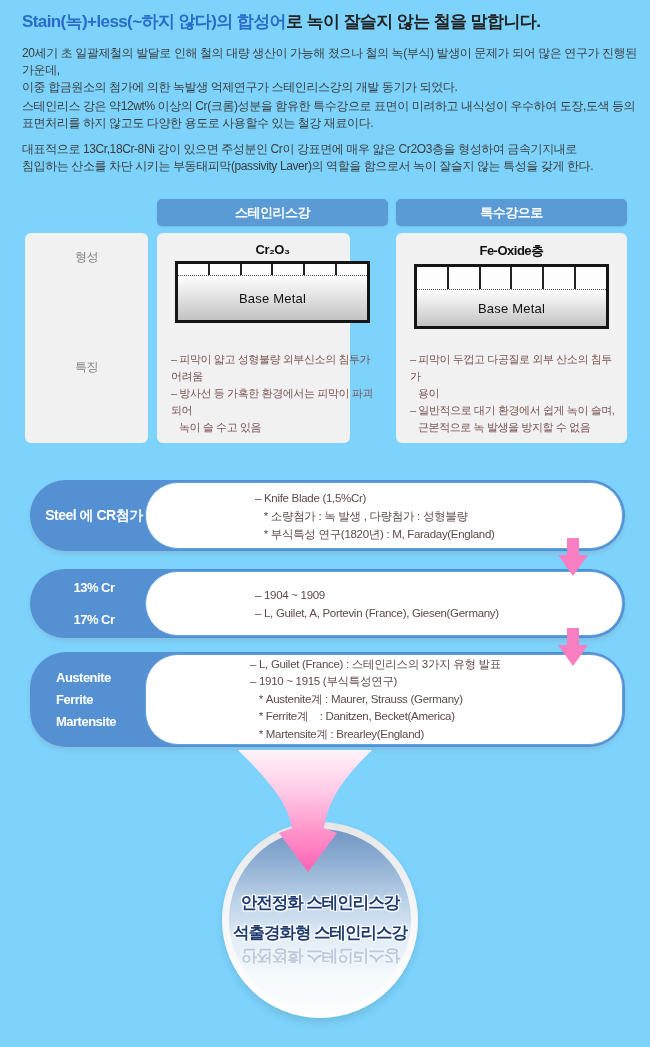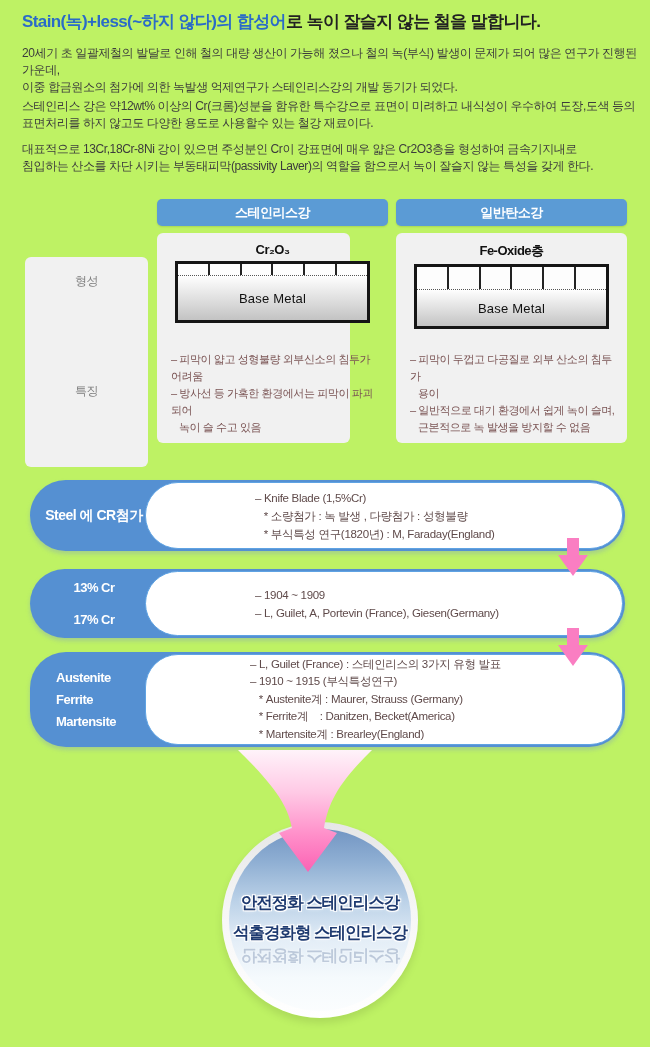--- a/index.html
+++ b/index.html
@@ -1,31 +1,31 @@
 <!DOCTYPE html>
 <html><head>
 <meta charset="utf-8">
 <style>
   * { margin:0; padding:0; box-sizing:border-box; }
   body { background:#ffffff; font-family:"Liberation Sans","DejaVu Sans",sans-serif; }
-  .page { position:relative; width:650px; height:1047px; background:#bef264; overflow:hidden; }
+  .page { position:relative; width:650px; height:1047px; background:#7dd3fc; overflow:hidden; }
 
   
   .title { position:absolute; left:22px; top:10px; font-size:17px; font-weight:bold; letter-spacing:-0.6px; color:#222; white-space:pre; }
   .title .hl { color:#2a6bc8; }
   .para { position:absolute; left:22px; width:615px; font-size:12px; color:#3c3c3c; line-height:17px; letter-spacing:-0.4px; white-space:pre-wrap; }
   .p1 { top:45px; } .p2 { top:98px; } .p3 { top:141px; }
 
   
   .th { position:absolute; top:199px; height:27px; background:#5b9bd5; border-radius:5px;
         color:#fff; font-size:13px; font-weight:bold; display:flex; align-items:center; justify-content:center;
         white-space:pre; letter-spacing:-0.5px; box-shadow:0 1px 2px rgba(0,0,0,.12); }
   .th1 { left:25px; width:123px; } .th2 { left:157px; width:231px; } .th3 { left:396px; width:231px; }
   .cell { position:absolute; top:233px; height:210px; background:#f1f1f1; border-radius:6px; }
-  .c1 { left:25px; width:123px;margin-top:24px; } .c2 { left:157px; width:193px; } .c3 { left:396px; width:231px; }
+  .c1 { left:25px; width:123px; } .c2 { left:157px; width:193px; } .c3 { left:396px; width:231px; }
   .rowlab { position:absolute; left:0; width:100%; text-align:center; font-size:12px; color:#7e7e7e; letter-spacing:-0.5px; }
   .rl1 { top:16px; } .rl2 { top:126px; }
 
   .diag { position:absolute; left:18px; top:9px; width:195px; text-align:center; }
   .diag-label { font-size:13px; font-weight:bold; color:#111; margin-bottom:4px; letter-spacing:-0.5px; }
   .diag-box { border:3px solid #151515; background:#fff; }
   .strip { display:flex; border-bottom:1px dotted #555; }
   .strip-thin { height:12px; } .strip-thick { height:23px; }
   .strip .sc { flex:1; border-right:2px solid #222; background:#fdfdfd; }
   .strip .sc:last-child { border-right:none; }
@@ -77,21 +77,21 @@
   <div class="title"><span class="hl">Stain(녹)+less(~하지 않다)의 합성어</span><span>로 녹이 잘슬지 않는 철을 말합니다.</span></div>
 
   <div class="para p1">20세기 초 일괄제철의 발달로 인해 철의 대량 생산이 가능해 졌으나 철의 녹(부식) 발생이 문제가 되어 많은 연구가 진행된 가운데,
 이중 합금원소의 첨가에 의한 녹발생 억제연구가 스테인리스강의 개발 동기가 되었다.</div>
   <div class="para p2">스테인리스 강은 약12wt% 이상의 Cr(크롬)성분을 함유한 특수강으로 표면이 미려하고 내식성이 우수하여 도장,도색 등의
 표면처리를 하지 않고도 다양한 용도로 사용할수 있는 철강 재료이다.</div>
   <div class="para p3">대표적으로 13Cr,18Cr-8Ni 강이 있으면 주성분인 Cr이 강표면에 매우 얇은 Cr2O3층을 형성하여 금속기지내로
 침입하는 산소를 차단 시키는 부동태피막(passivity Laver)의 역할을 함으로서 녹이 잘슬지 않는 특성을 갖게 한다.</div>
 
   <div class="th th2">스테인리스강</div>
-  <div class="th th3">일반탄소강</div>
+  <div class="th th3">특수강으로</div>
 
   <div class="cell c1">
     <div class="rowlab rl1">형성</div>
     <div class="rowlab rl2">특징</div>
   </div>
 
   <div class="cell c2">
     <div class="diag">
       <div class="diag-label">Cr₂O₃</div>
       <div class="diag-box">

